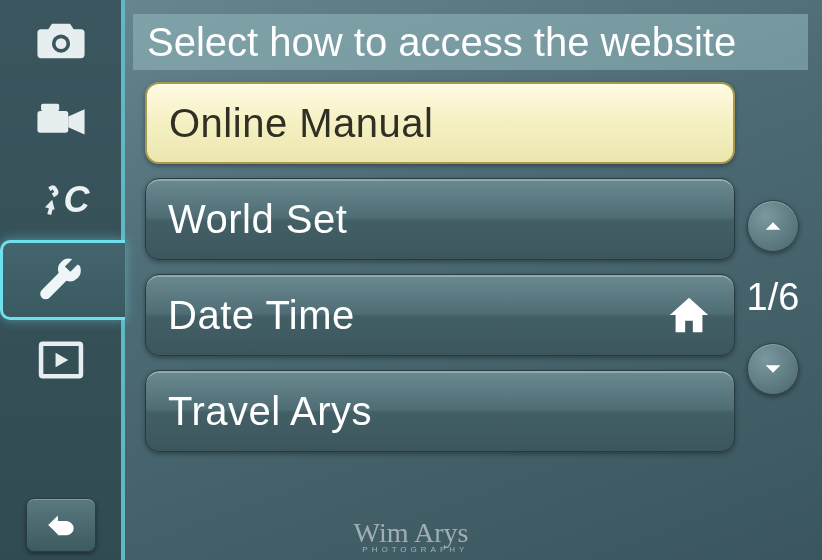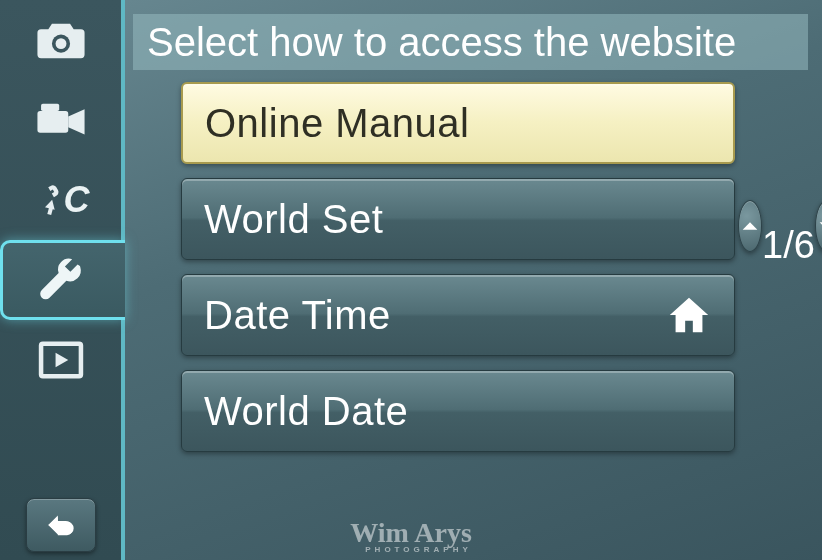--- a/index.html
+++ b/index.html
@@ -69,70 +69,68 @@
   }
 
   .menu-list {
     position: absolute;
     left: 16px; top: 82px;
     width: 590px;
     display:flex; flex-direction:column; gap: 14px;
   }
   .menu-item {
     height: 82px;
-    border-radius: 6px;
+    border-radius: 14px;
     border: 1px solid #263b40;
     background: linear-gradient(180deg, #6a8990 0%, #4f6d74 48%, #435f66 52%, #3c565d 100%);
     box-shadow: inset 0 2px 0 rgba(255,255,255,0.28), 0 2px 5px rgba(0,0,0,0.35);
     display:flex; align-items:center;
     padding: 0 22px;
     color: #fff;
     font-size: 40px;
     letter-spacing: 0.5px;
     position: relative;
-    margin-left: 36px;
   }
   .menu-item .icon-slot {
     margin-left: auto;
     display:flex; align-items:center;
   }
   .menu-item .icon-slot svg { width:46px; height:46px; }
   .menu-item.selected {
     background: linear-gradient(180deg, #fffbe2 0%, #f5f0c2 50%, #ece6af 100%);
     border: 2px solid #a79a4e;
     color: #2f2f24;
   }
 
   
   .scroll-col {
     position: absolute;
     right: 14px; top: 200px;
     width: 70px;
-    display:flex; flex-direction:row; 
+    display:flex; flex-direction:column; align-items:center;
   }
   .scroll-btn {
     width: 52px; height: 52px; border-radius: 50%;
     background: radial-gradient(circle at 35% 30%, #7a989f, #4a666d);
     border: 1px solid #2d4248;
     box-shadow: inset 0 1px 0 rgba(255,255,255,0.25), 0 2px 5px rgba(0,0,0,0.4);
     display:flex;align-items:center;justify-content:center;
   }
   .scroll-btn svg { width:22px; height:22px; }
   .page-ind {
     margin: 24px 0;
     color: #fff; font-size: 38px; font-weight: 500;
   }
 
   .watermark {
     position:absolute; bottom:6px; left:50%; transform:translateX(-50%);
     color: rgba(255,255,255,0.5);
     font-family: 'Brush Script MT', cursive;
     font-size: 28px;
     pointer-events:none;
-    font-weight:bold;
   }
   .watermark small { display:block; text-align:right; font-family: Arial; font-size:8px; letter-spacing:4px; margin-top:-4px;}
 </style>
 </head>
 <body>
 
 <div class="tab-col">
 
   <div class="tab">
     <svg viewBox="0 0 64 64">
@@ -196,21 +194,21 @@
     </div>
     <div class="menu-item">
       <span>Date Time</span>
       <span class="icon-slot">
         <svg viewBox="0 0 48 48">
             <path fill="#fff" d="M24 6 4 24h6v18h10V30h8v12h10V24h6z"></path>
           </svg>
       </span>
     </div>
     <div class="menu-item">
-      <span>World Date</span>
+      <span>Travel Arys</span>
     </div>
   </div>
 
   <div class="scroll-col">
     <div class="scroll-btn">
       <svg viewBox="0 0 24 24">
           <path fill="#fff" d="M4 16l8-8 8 8z"></path>
         </svg>
     </div>
     <div class="page-ind">

